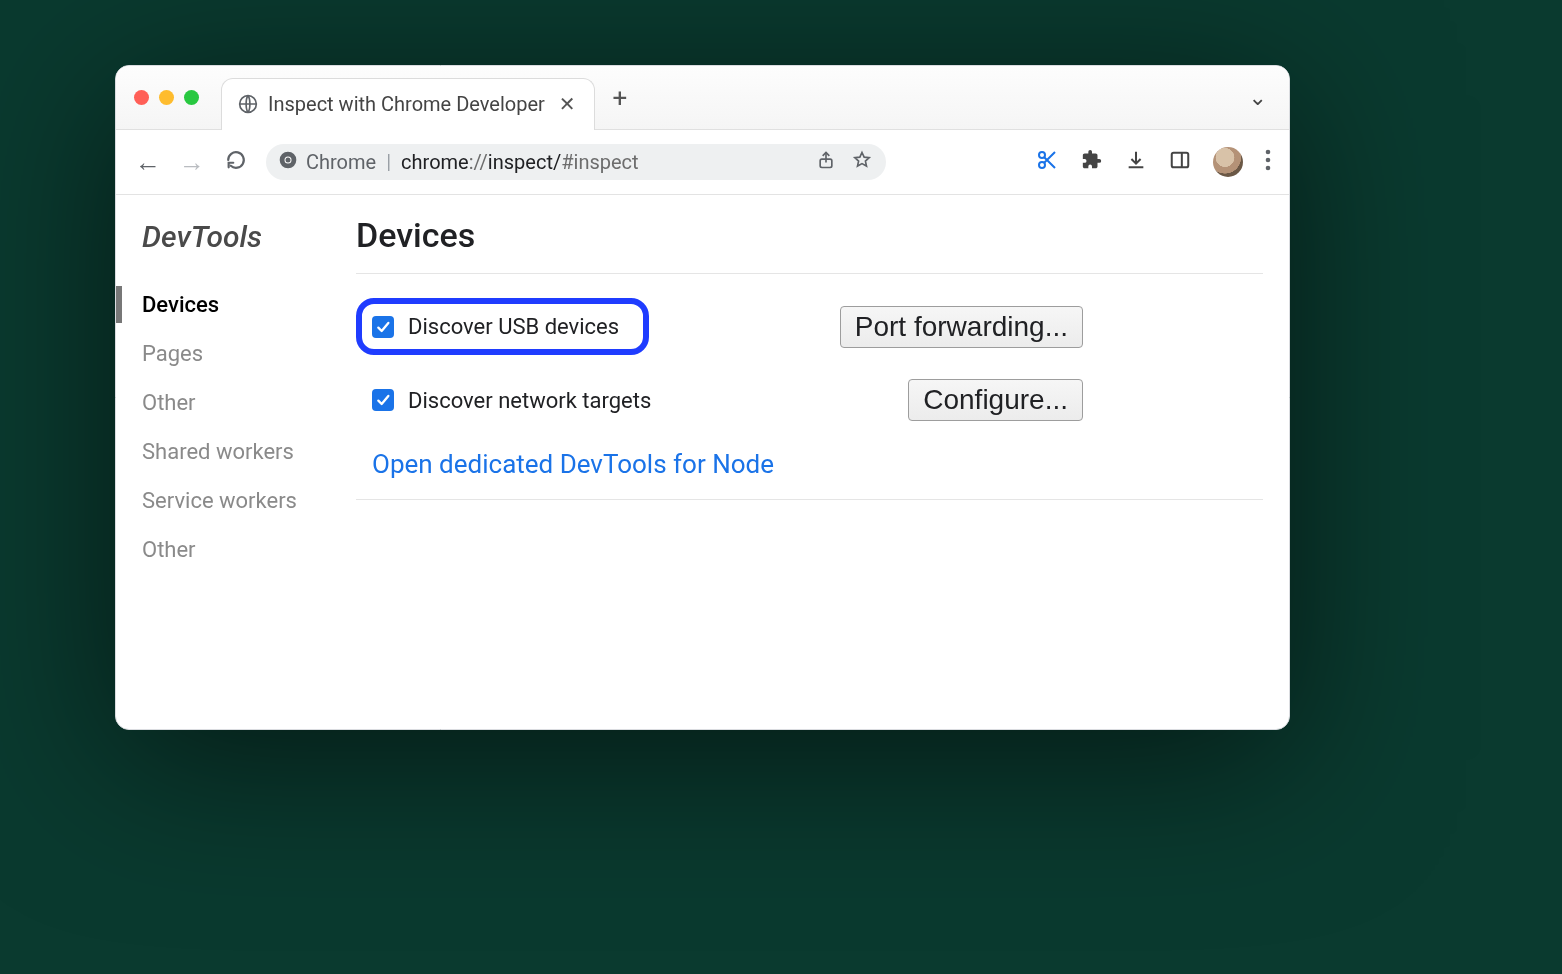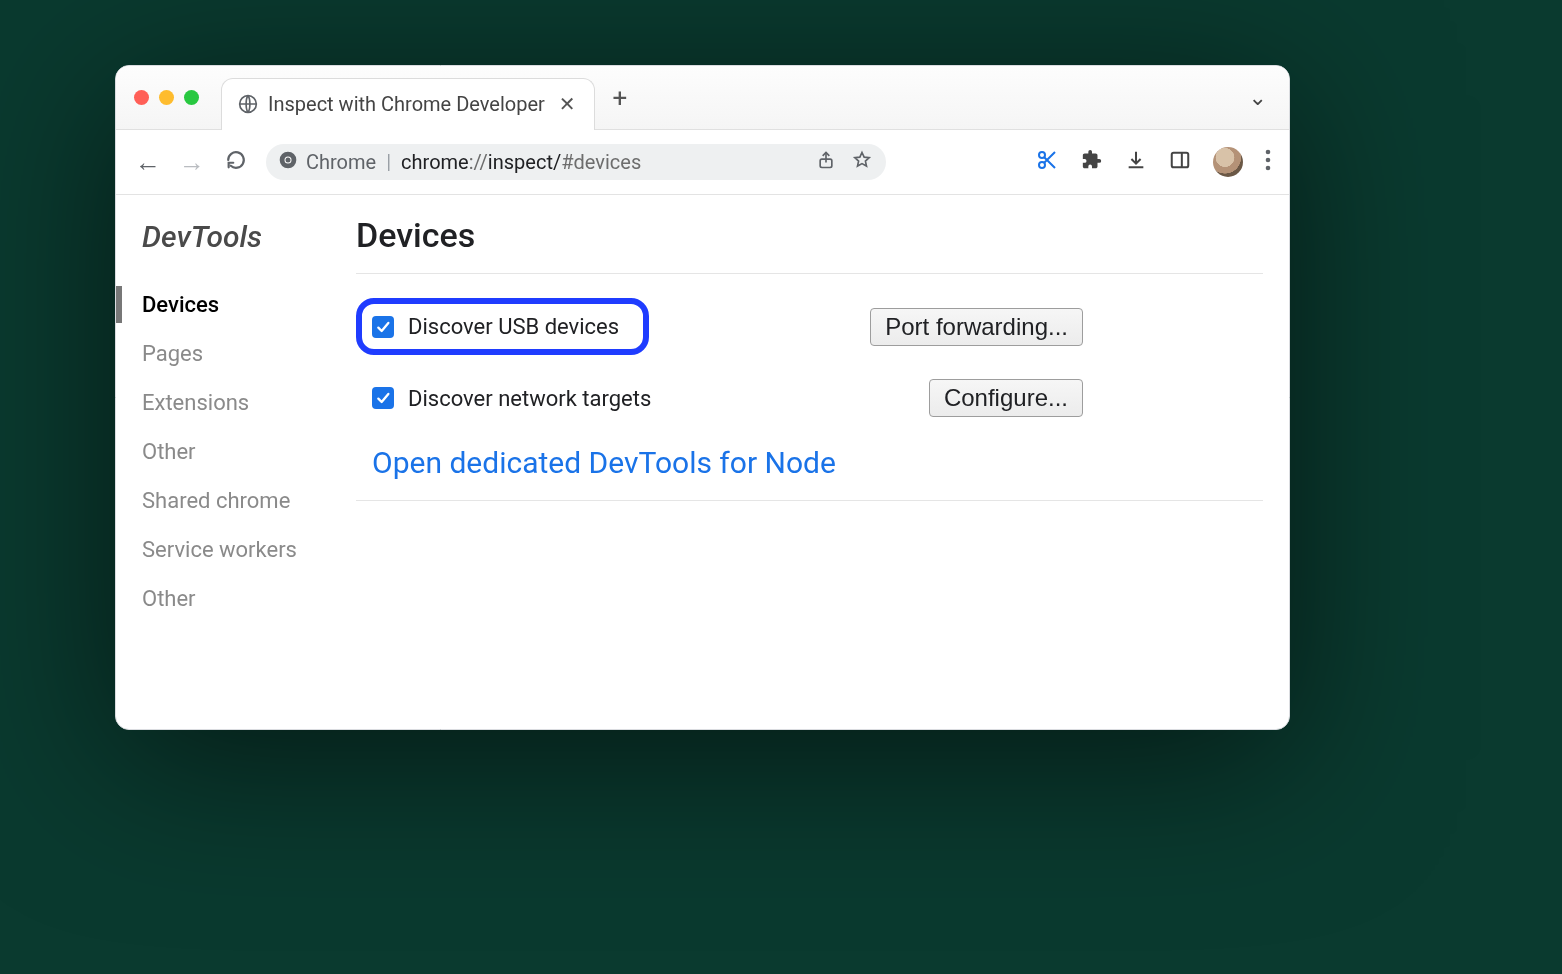--- a/index.html
+++ b/index.html
@@ -155,29 +155,29 @@
     display:inline-flex;
   }
   .checkbox {
     width:22px; height:22px; border-radius:4px;
     background:#1a73e8;
     display:flex; align-items:center; justify-content:center;
     flex-shrink:0;
   }
   .checkbox svg { display:block; }
   .gbutton {
-    font-size: 24px;
+    font-size: 28px;
     padding: 4px 14px;
     background: linear-gradient(#f6f6f6,#ececec);
     border: 1px solid #9d9d9d;
     border-radius: 4px;
     color:#202124;
     cursor:pointer;
   }
-  .link { color:#1a73e8; font-size:30px; padding: 16px 0; display:block; }
+  .link { color:#1a73e8; font-size:26px; padding: 16px 0; display:block; }
   hr.sep { border:none; border-top:1px solid #e5e5e5; margin-top:4px; }
 </style>
 </head>
 <body>
 
 <div class="shadow-wrap">
   <div class="window">
 
     <div class="titlebar">
       <div class="traffic-lights">
@@ -217,21 +217,21 @@
                 <circle cx="12" cy="12" r="3" fill="#5f6368"></circle>
               </svg>
           </span>
           <span>Chrome</span>
         </span>
         <span class="vbar">|</span>
         <span class="url">
           <span class="dark">chrome</span>
             <span class="light">://</span>
             <span class="dark">inspect/</span>
-            <span class="light">#devices</span>
+            <span class="light">#inspect</span>
         </span>
         <span class="omni-right">
           <span>
             <svg width="20" height="20" viewBox="0 0 24 24" fill="none" stroke="#5f6368" stroke-width="2">
                 <path d="M12 3v12"></path>
                 <path d="M8 7l4-4 4 4"></path>
                 <rect x="5" y="11" width="14" height="10" rx="2"></rect>
               </svg>
           </span>
           <span>
@@ -276,23 +276,22 @@
             </svg>
         </span>
       </div>
     </div>
 
     <div class="content">
       <div class="sidebar">
         <h1>DevTools</h1>
         <span class="side-item active">Devices</span>
         <span class="side-item">Pages</span>
-        <span class="side-item">Extensions</span>
         <span class="side-item">Other</span>
-        <span class="side-item">Shared chrome</span>
+        <span class="side-item">Shared workers</span>
         <span class="side-item">Service workers</span>
         <span class="side-item">Other</span>
       </div>
 
       <div class="main">
         <h1>Devices</h1>
 
         <div class="row">
           <span class="highlight">
             <span class="left">

